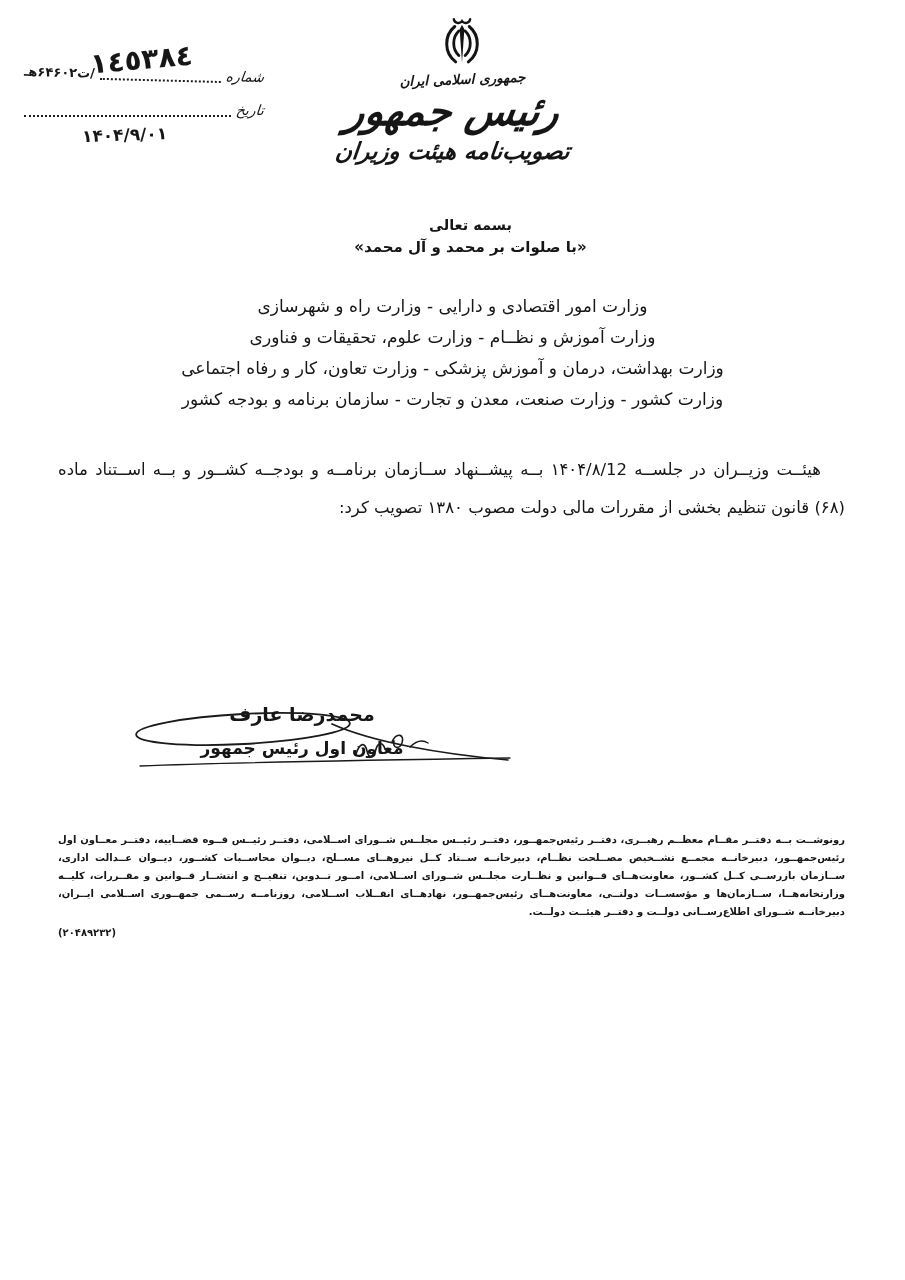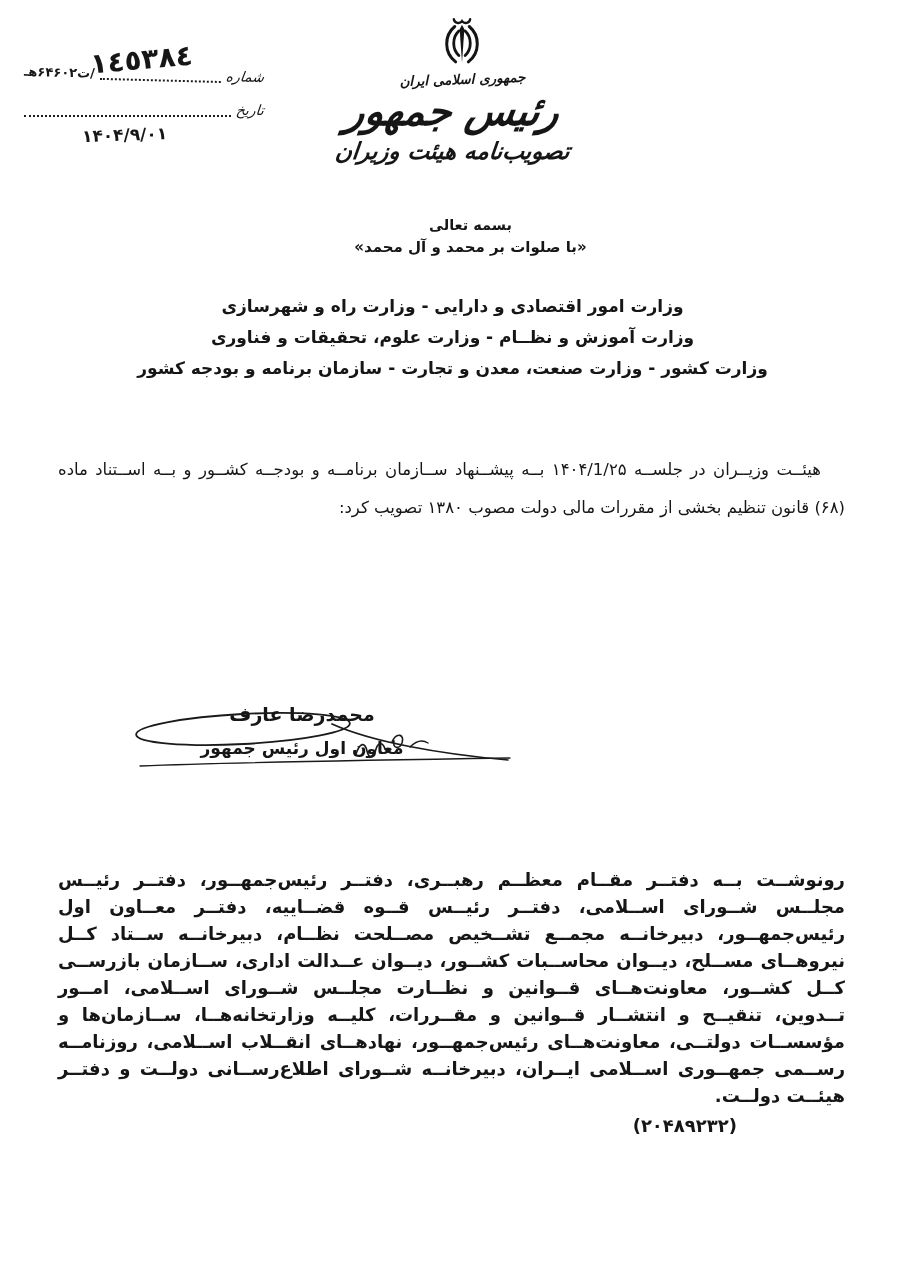--- a/index.html
+++ b/index.html
@@ -45,40 +45,40 @@
              transform:skewX(-6deg); margin-top:3px; }
 
   
   .invocation { position:absolute; top:217px; left:0; right:0; text-align:center;
                 transform:translateX(18px); }
   .bismillah  { font-size:14.5px; font-weight:bold; }
   .salutation { font-size:15px;   font-weight:bold; margin-top:5px; }
 
   
   .addressees { position:absolute; top:291px; left:0; right:0;
-                text-align:center; font-weight:bold;
+                text-align:center; font-weight:normal;
                 font-size:17px; line-height:31px; }
 
   
   .body-text { position:absolute; top:451px; right:60px; left:58px;
                font-size:16.5px; line-height:38px; text-align:justify; }
   .body-text p { margin:0; text-indent:24px; }
 
   
   .signature { position:absolute; top:703px; left:128px; width:348px; text-align:center; }
   .sig-name  { font-size:19px; font-weight:bold; }
   .sig-title { font-size:17px; font-weight:bold; margin-top:13px; }
   .sig-ink   { position:absolute; left:110px; top:692px; width:430px; height:100px;
                pointer-events:none; }
 
   
-  .cc { position:absolute; top:866px; right:60px; left:58px;
-        font-size:18px; font-weight:bold; line-height:27px; text-align:justify; }
+  .cc { position:absolute; top:831px; right:60px; left:58px;
+        font-size:10px; font-weight:bold; line-height:18px; text-align:justify; }
   .cc p { margin:0; }
-  .cc-num { display:block; text-align:right; padding-left:0; padding-right:108px;
+  .cc-num { display:block; text-align:left; padding-left:0; padding-right:108px;
             margin-top:3px; }
 </style>
 </head>
 <body>
 
 <div class="page">
 
   <div class="ref-block">
     <div class="hand-number">١٤٥٣٨٤</div>
     <div class="ref-row row-number">
@@ -110,25 +110,26 @@
   </div>
 
   <div class="invocation">
     <div class="bismillah">بسمه تعالی</div>
     <div class="salutation">«با صلوات بر محمد و آل محمد»</div>
   </div>
 
   <div class="addressees">
     <div>وزارت امور اقتصادی و دارایی - وزارت راه و شهرسازی</div>
     <div>وزارت آموزش و نظــام - وزارت علوم، تحقیقات و فناوری</div>
+    <div>وزارت بهداشت، درمان و آموزش پزشکی - وزارت تعاون، کار و رفاه اجتماعی</div>
     <div>وزارت کشور - وزارت صنعت، معدن و تجارت - سازمان برنامه و بودجه کشور</div>
   </div>
 
   <div class="body-text">
-    <p>هیئــت وزیــران در جلســه ۱۴۰۴/1/۲۵ بــه پیشــنهاد ســازمان برنامــه و بودجــه کشــور و بــه اســتناد ماده (۶۸) قانون تنظیم بخشی از مقررات مالی دولت مصوب ۱۳۸۰ تصویب کرد:</p>
+    <p>هیئــت وزیــران در جلســه ۱۴۰۴/۸/12 بــه پیشــنهاد ســازمان برنامــه و بودجــه کشــور و بــه اســتناد ماده (۶۸) قانون تنظیم بخشی از مقررات مالی دولت مصوب ۱۳۸۰ تصویب کرد:</p>
   </div>
 
   <div class="signature">
     <div class="sig-name">محمدرضا عارف</div>
     <div class="sig-title">معاون اول رئیس جمهور</div>
   </div>
   <svg class="sig-ink" viewBox="0 0 430 100" aria-hidden="true">
     <g stroke="#1a1a1a" fill="none" stroke-linecap="round">
       <ellipse cx="133" cy="37" rx="107" ry="15" stroke-width="1.8" transform="rotate(-3 133 37)"></ellipse>
       <path d="M222 32 C262 50 330 62 398 68" stroke-width="1.7"></path>

